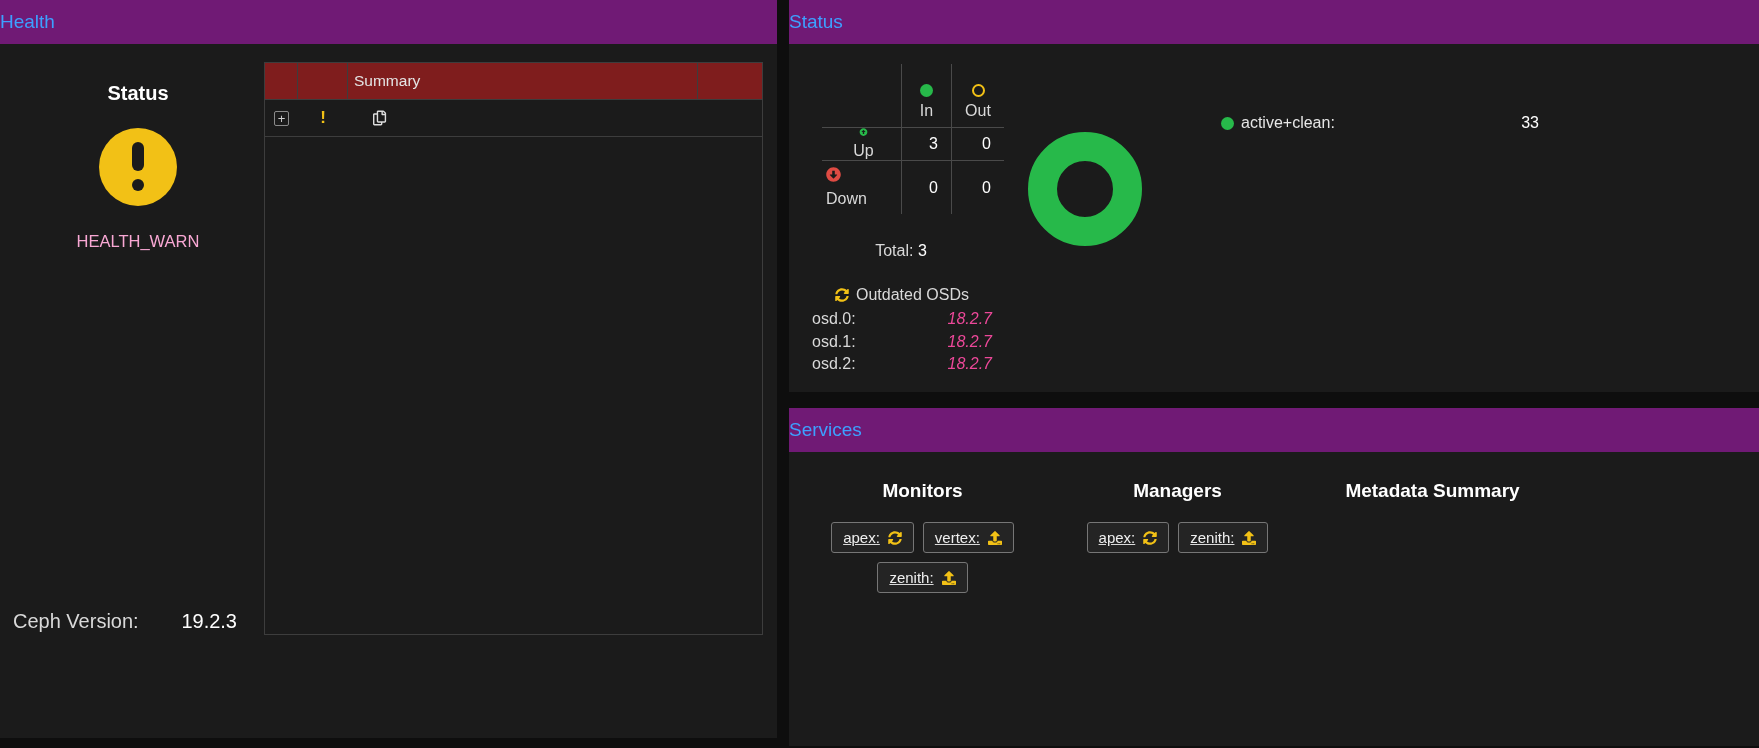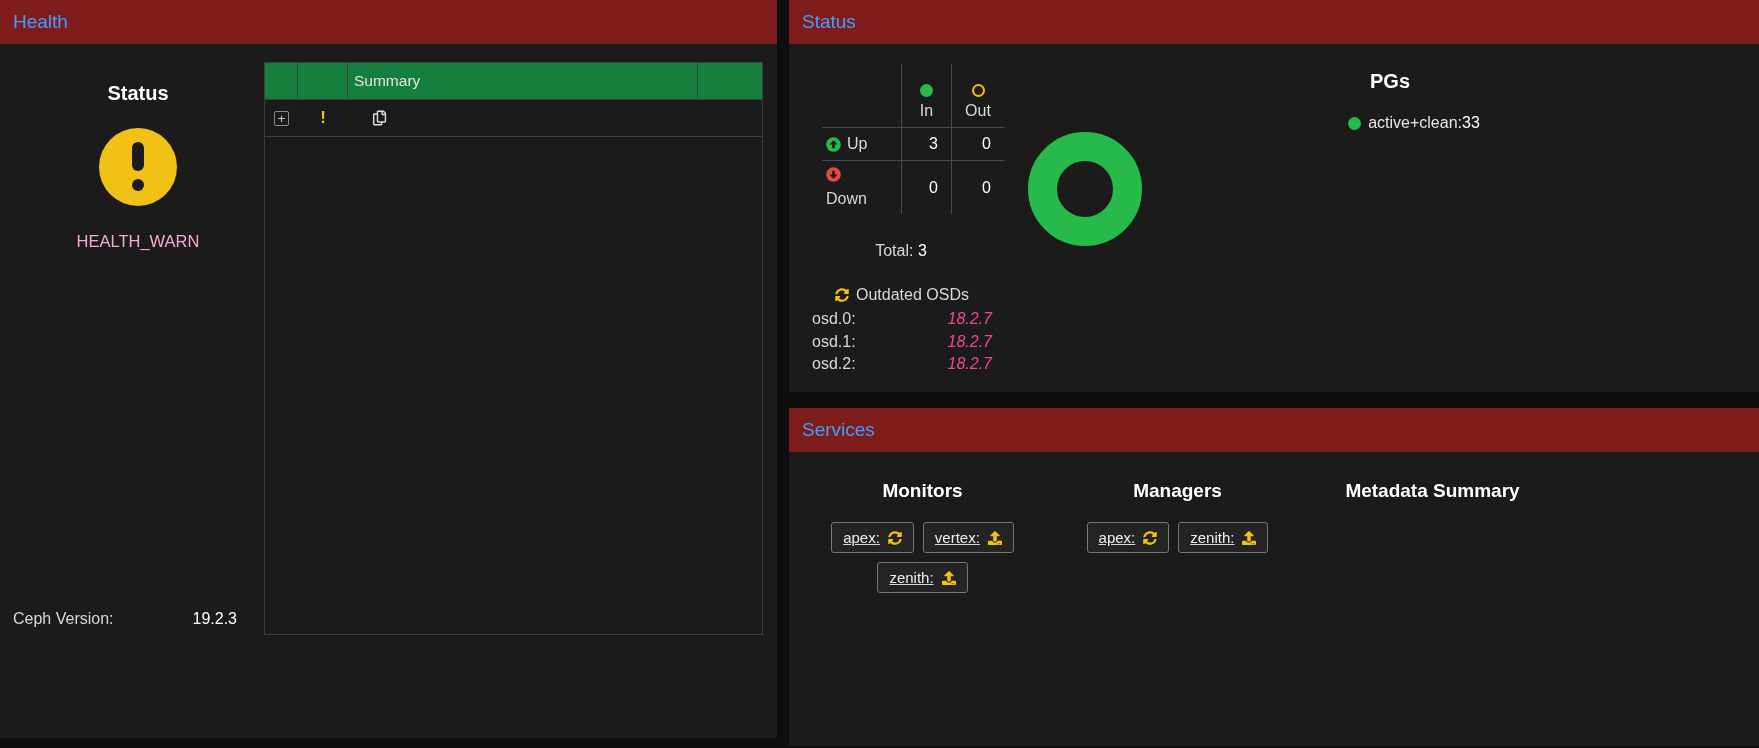--- a/index.html
+++ b/index.html
@@ -7,86 +7,86 @@
   body {
     position: relative;
     background: #0e0e0e;
     font-family: "Liberation Sans", "DejaVu Sans", sans-serif;
     color: #d9d9d9;
     overflow: hidden;
     font-size: 16px;
   }
   .panel { position: absolute; background: #1b1b1b; }
   .panel-hd {
-    height: 44px; background: #7f1d1d; color: #3da0ff;
-    font-size: 19px; line-height: 44px; padding-left: 13px;
+    height: 44px; background: #701a75; color: #3da0ff;
+    font-size: 19px; line-height: 44px; padding-left: 0;
   }
   .panel-bd { position: relative; height: calc(100% - 44px); }
   .white { color: #ffffff; }
 
   #p-health   { left: 0;   top: 8;   width: 777px; height: 738px; }
   #p-status   { left: 789px; top: 8;   width: 970px; height: 392px; }
   #p-services { left: 789px; top: 408px; width: 970px; height: 338px; }
 
   
   .h-status-head { position: absolute; left: 0; top: 38px; width: 276px; text-align: center;
                    font-size: 20px; font-weight: bold; color: #fff; }
   .warn-circle { position: absolute; left: 99px; top: 84px; width: 78px; height: 78px;
                  border-radius: 50%; background: #f2c116; }
   .wc-bar { position: absolute; left: 33px; top: 14px; width: 12px; height: 29px;
             border-radius: 6px; background: #1b1b1b; }
   .wc-dot { position: absolute; left: 33px; top: 51px; width: 12px; height: 12px;
             border-radius: 50%; background: #1b1b1b; }
   .h-status-val { position: absolute; left: 0; top: 188px; width: 276px; text-align: center;
                   font-size: 16.5px; color: #f9a8d4; }
   .ceph-ver { position: absolute; left: 13px; top: 566px; width: 224px;
-              display: flex; justify-content: space-between; font-size: 16px; }
+              display: flex; justify-content: space-between; font-size: 20px; }
 
   .warn-table { position: absolute; left: 264px; top: 18px; width: 499px; height: 573px;
                 border: 1px solid #3d3d3d; }
-  .wt-header { display: flex; height: 37px; border-bottom: 1px solid #3d3d3d; background: #15803d; }
+  .wt-header { display: flex; height: 37px; border-bottom: 1px solid #3d3d3d; background: #7f1d1d; }
   .wt-row    { display: flex; height: 37px; border-bottom: 1px solid #3d3d3d; }
   .wt-c1 { width: 33px; } .wt-c2 { width: 50px; } .wt-c4 { width: 64px; }
   .wt-c3 { flex: 1; display: flex; align-items: center; padding-left: 6px; font-size: 15.5px; color: #e4e4e4; }
   .wt-c1, .wt-c2, .wt-c4 { display: flex; align-items: center; justify-content: center; }
   .wt-header .wt-c1, .wt-header .wt-c2, .wt-header .wt-c3 { border-right: 1px solid #3d3d3d; }
   .expand-box { width: 15px; height: 15px; border: 1px solid #8a8a8a; border-radius: 2px;
                 color: #cfcfcf; font-size: 13px; line-height: 13px; text-align: center; cursor: pointer; }
   .excl { color: #f2c116; font-weight: bold; font-size: 17px; }
   .copy-ic { width: 15px; height: 16px; color: #dedede; cursor: pointer; }
 
   
   .osd-grid { position: absolute; left: 21px; top: 20px; display: grid;
               grid-template-columns: 80px 50px 52px; grid-template-rows: 63px 33px 54px; margin-left: 12px; }
   .og { display: flex; align-items: center; }
   .br { border-right: 1px solid #4a4a4a; }
   .bt { border-top: 1px solid #4a4a4a; }
   .og-colhead { flex-direction: column; justify-content: flex-end; gap: 5px; padding-bottom: 7px; align-items: center; }
-  .og-up { gap: 6px; padding-left: 4px; }
+  .og-up { gap: 6px; padding-left: 4px; flex-direction: column; }
   .og-down { flex-direction: column; align-items: flex-start; justify-content: center; padding-left: 4px; gap: 8px; }
   .og-val { justify-content: flex-end; padding-right: 13px; color: #fff; }
   .dot-green { width: 13px; height: 13px; border-radius: 50%; background: #27b94a; }
   .ring-yellow { width: 13px; height: 13px; border-radius: 50%; border: 2px solid #f2c116; }
   .ic-up   { width: 15px; height: 15px; color: #27b94a; }
   .ic-down { width: 15px; height: 15px; color: #df4b43; }
   .ic-refresh { width: 14px; height: 14px; color: #f2c116; }
   .ic-upload  { width: 14px; height: 14px; color: #f2c116; }
 
   .osd-total { position: absolute; left: 21px; top: 198px; width: 182px; text-align: center; }
   .outdated { position: absolute; left: 23px; top: 242px; width: 180px; }
   .od-title { display: flex; align-items: center; justify-content: center; gap: 7px; margin-bottom: 4px; text-align: right; }
   .od-row { display: flex; justify-content: space-between; line-height: 22.5px; }
   .od-row .ver { color: #ec4899; font-style: italic; }
 
   .donut { position: absolute; left: 239px; top: 88px; width: 114px; height: 114px;
            border: 29px solid #27b94a; border-radius: 50%; }
   .pgs-head { position: absolute; left: 460px; top: 26px; width: 282px; text-align: center;
               font-size: 20px; font-weight: bold; color: #fff; }
-  .pgs-legend { position: absolute; left: 466px; top: 70px; width: 318px;
-                display: flex; justify-content: center; align-items: center; }
+  .pgs-legend { position: absolute; left: 432px; top: 70px; width: 318px;
+                display: flex; justify-content: space-between; align-items: center; }
   .pgs-legend .lg-left { display: inline-flex; align-items: center; gap: 7px; color: #e6e6e6; }
 
   
   .svc-cols { position: absolute; left: 6px; top: 16px; width: 770px; display: flex; }
   .svc-col { width: 255px; }
   .svc-head { text-align: center; font-size: 19px; font-weight: bold; color: #fff; margin: 12px 0 20px; }
   .svc-badges { display: flex; flex-wrap: wrap; justify-content: center; gap: 9px; padding: 0 6px; text-decoration: underline; }
   .badge { display: inline-flex; align-items: center; gap: 8px; background: #242424;
            border: 1px solid #767676; border-radius: 3px; padding: 6px 11px;
            font-size: 15px; color: #efefef; }
@@ -211,21 +211,20 @@
         <span class="ver">18.2.7</span>
       </div>
       <div class="od-row">
         <span>osd.2:</span>
         <span class="ver">18.2.7</span>
       </div>
     </div>
 
     <div class="donut"></div>
 
-    <div class="pgs-head">PGs</div>
     <div class="pgs-legend">
       <span class="lg-left">
         <span class="dot-green"></span>
         <span>active+clean:</span>
       </span>
       <span class="white">33</span>
     </div>
   </div>
 </div>
 

